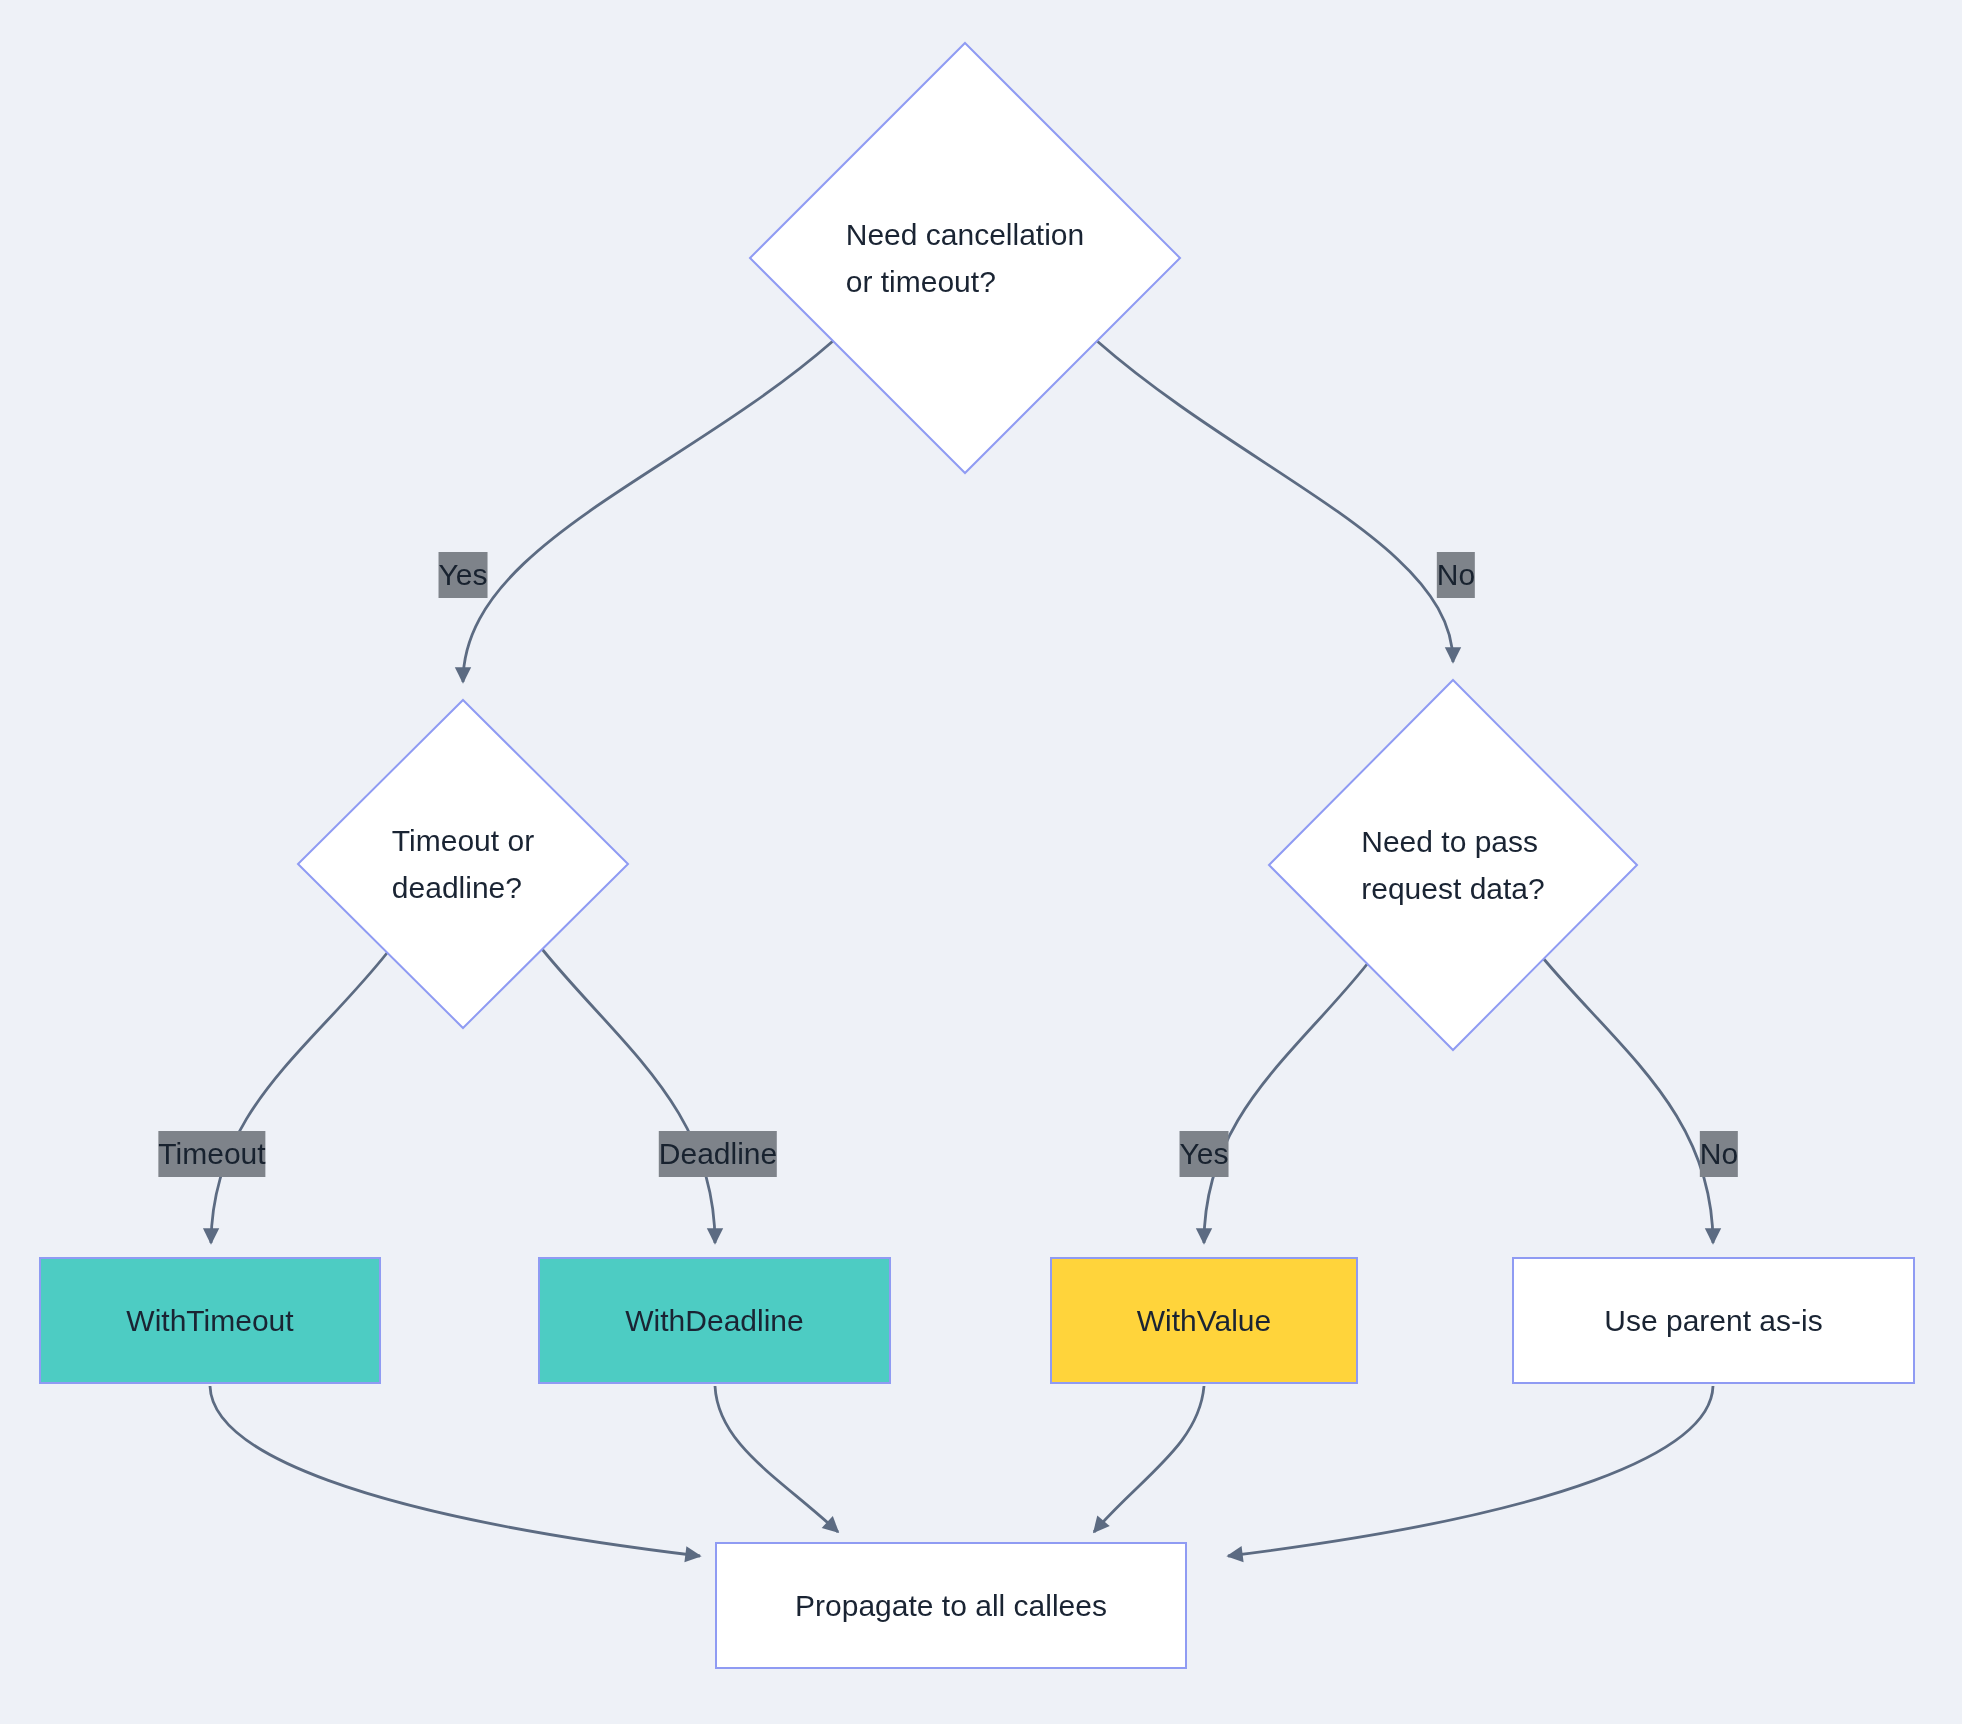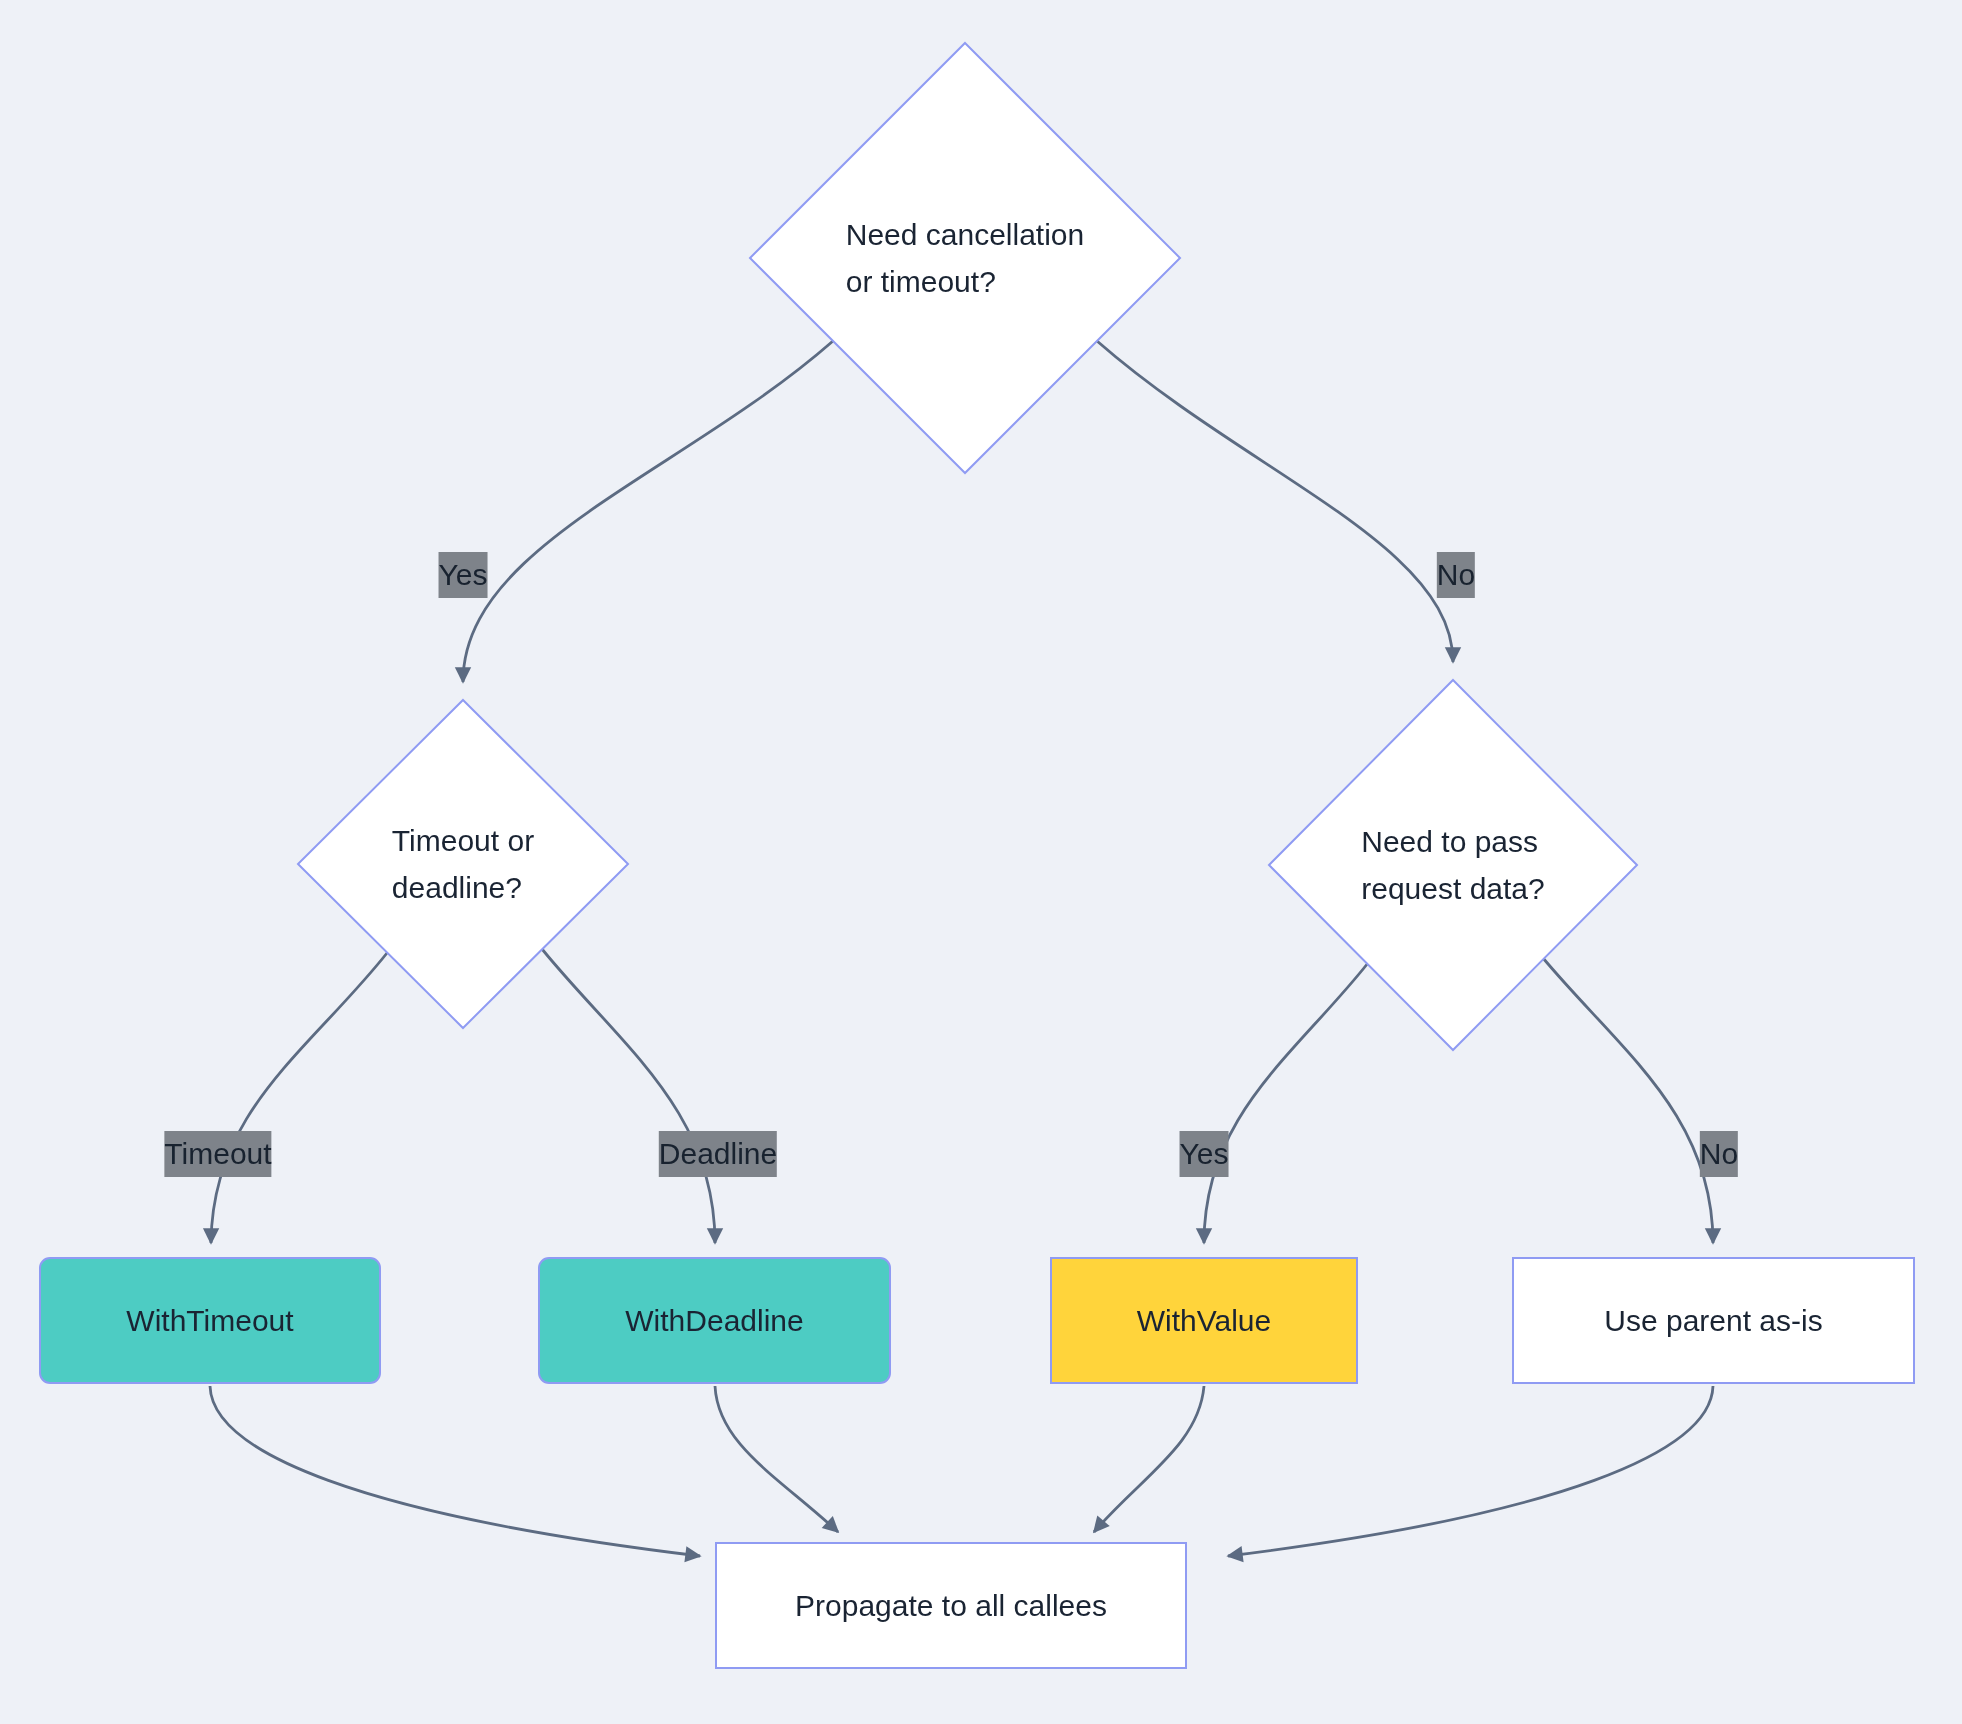--- a/index.html
+++ b/index.html
@@ -38,21 +38,21 @@
     border: 2.5px solid #8F9BF3;
     background: #FFFFFF;
     display: flex;
     align-items: center;
     justify-content: center;
     font-size: 30px;
     line-height: 1.4;
     color: #1A2433;
     text-align: center;
   }
-  .node-box.teal   { background: #4DCCC3; border-radius: 11px; }
+  .node-box.teal   { background: #4DCCC3; }
   .node-box.yellow { background: #FFD43B; }
   .diamond-label {
     position: absolute;
     transform: translate(-50%, -50%);
     font-size: 30px;
     line-height: 1.55;
     color: #1A2433;
     white-space: nowrap;
   }
   .edge-label {
@@ -119,18 +119,18 @@
   </div>
   <div class="node-box" style="left:1512px; top:1257px; width:403px; height:127px;">
     <span>Use parent as-is</span>
   </div>
   <div class="node-box" style="left:715px; top:1542px; width:472px; height:127px;">
     <span>Propagate to all callees</span>
   </div>
 
   <div class="edge-label" style="left:463px; top:552px;">Yes</div>
   <div class="edge-label" style="left:1456px; top:552px;">No</div>
-  <div class="edge-label" style="left:212px; top:1131px;margin-left:6px;">Timeout</div>
+  <div class="edge-label" style="left:212px; top:1131px;">Timeout</div>
   <div class="edge-label" style="left:718px; top:1131px;">Deadline</div>
   <div class="edge-label" style="left:1204px; top:1131px;">Yes</div>
   <div class="edge-label" style="left:1719px; top:1131px;">No</div>
 
 </div>
 
 </body></html>

